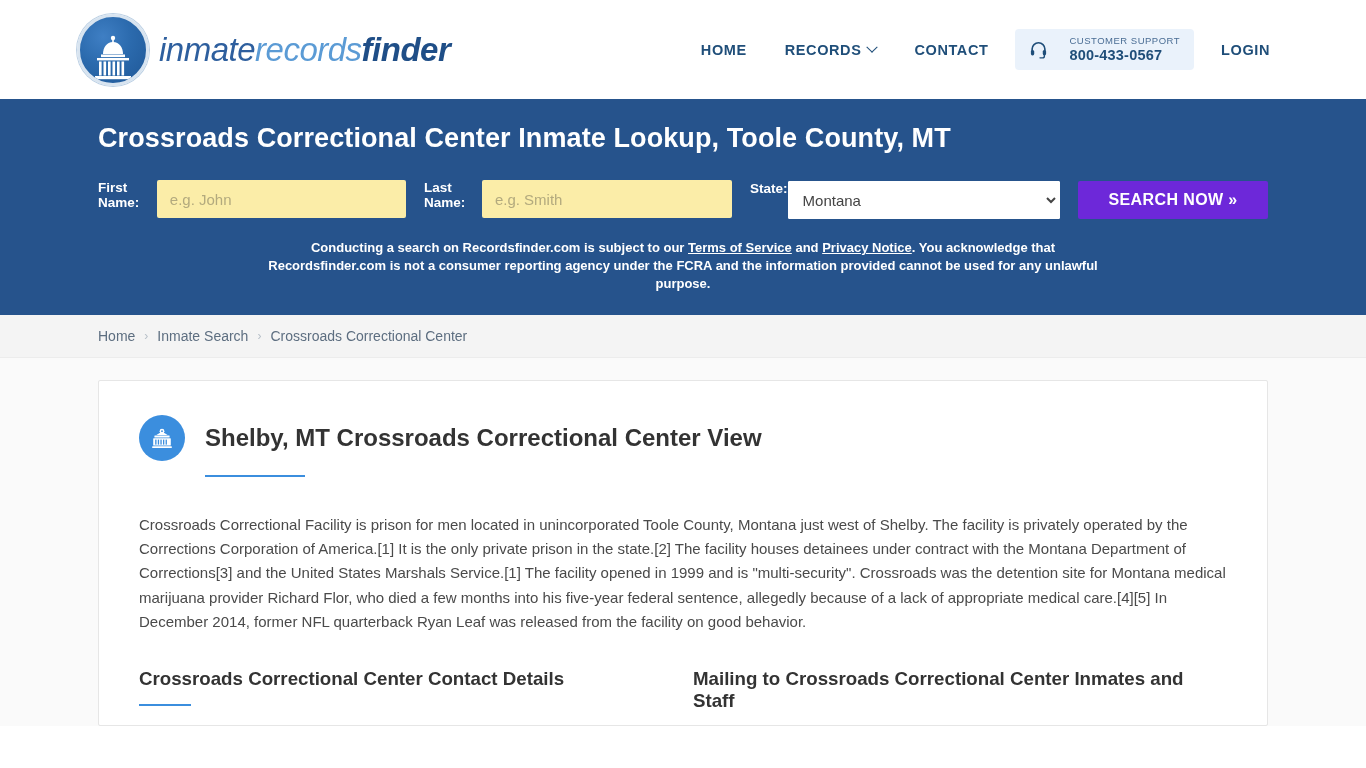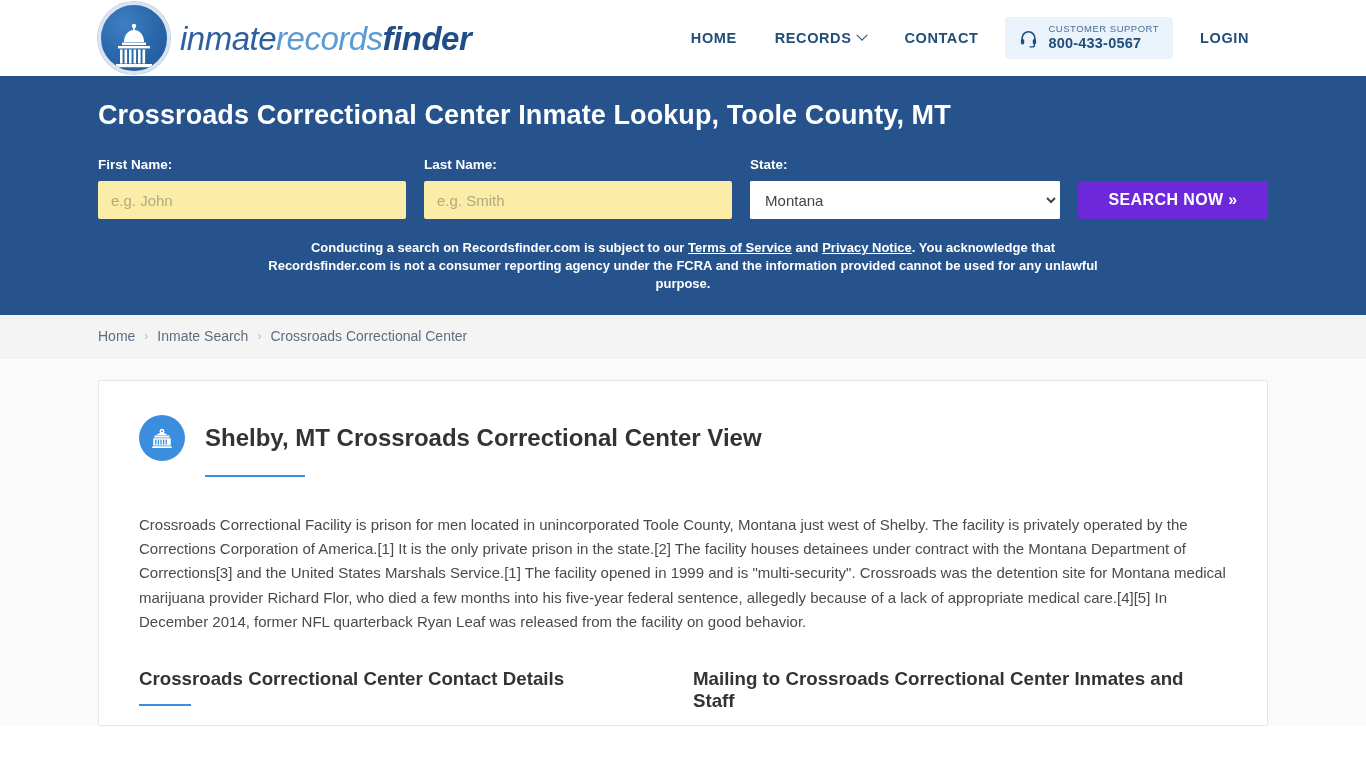--- a/index.html
+++ b/index.html
@@ -8,25 +8,25 @@
     width: 1366px;
     height: 768px;
     overflow: hidden;
     background: #ffffff;
     font-family: "Liberation Sans", sans-serif;
     color: #333;
   }
 
   
   .navbar {
-    height: 76px;
+    height: 99px;
     background: #ffffff;
     display: flex;
     align-items: center;
-    padding: 0 98px;
+    padding: 0 77px;
     position: relative;
   }
   .brand {
     display: flex;
     align-items: center;
     gap: 10px;
     text-decoration: none;
   }
   .brand-seal {
     width: 72px;
@@ -77,21 +77,21 @@
     border-right: 1.6px solid #1f4e79;
     border-bottom: 1.6px solid #1f4e79;
     transform: rotate(45deg) translate(-2px,-2px);
   }
   .support-box {
     background: #eaf2fb;
     border-radius: 4px;
     padding: 7px 14px;
     display: flex;
     align-items: center;
-    gap: 10px;
+    gap: 21px;
     margin: 0 8px;
     text-decoration: none;
   }
   .support-icon { flex: 0 0 auto; line-height: 0; }
   .support-text { display: flex; flex-direction: column; line-height: 1.15; }
   .support-label {
     font-size: 9.5px;
     letter-spacing: 0.5px;
     color: #4a6d94;
     text-transform: uppercase;
@@ -114,21 +114,21 @@
     font-size: 27px;
     font-weight: 700;
     letter-spacing: 0.1px;
     margin-bottom: 26px;
   }
   .search-form {
     display: flex;
     align-items: flex-end;
     gap: 18px;
   }
-  .field { display: flex; flex-direction: column; }
+  .field { display: flex; flex-direction: row; }
   .field.fname { width: 320px; }
   .field.lname { width: 320px; }
   .field.state { width: 322px; }
   .field-label {
     color: #ffffff;
     font-size: 13.5px;
     font-weight: 700;
     margin-bottom: 9px;
   }
   .field input[type="text"] {

